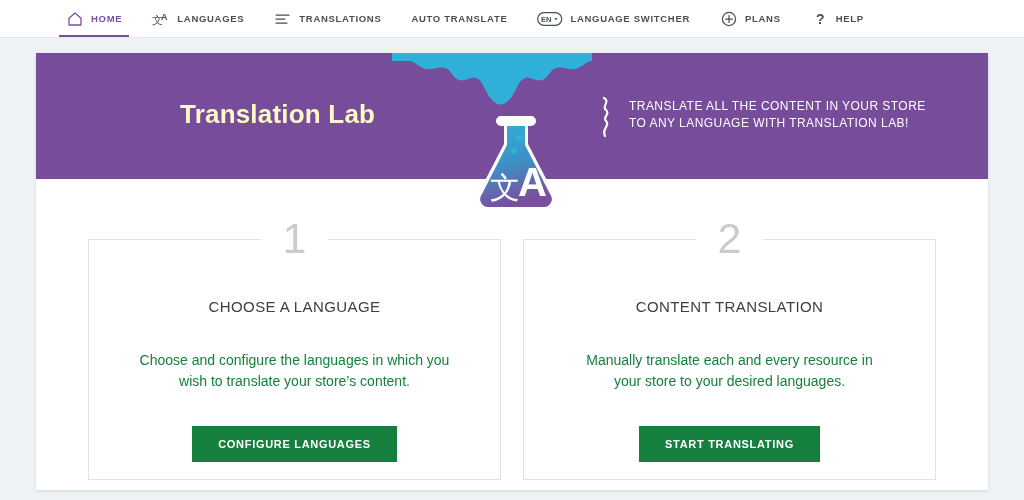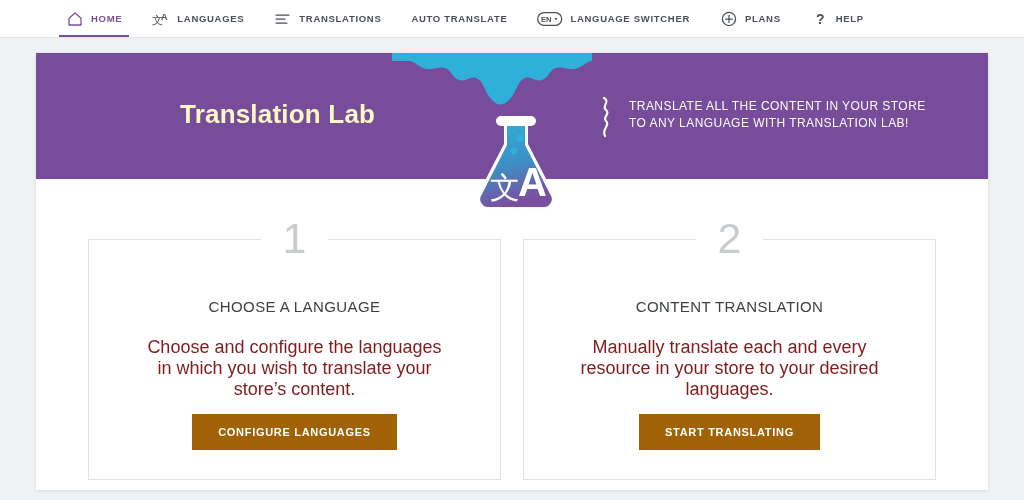--- a/index.html
+++ b/index.html
@@ -104,30 +104,30 @@
     line-height: 62px;
     font-family: "Liberation Sans", sans-serif;
   }
   .card-title {
     margin-top: 58px;
     font-size: 15px; font-weight: normal;
     color: #3c4043;
     letter-spacing: 0.4px;
   }
   .card-desc {
-    margin: 22px auto 0 auto;
+    margin: 35px auto 0 auto;
     width: 310px;
-    font-size: 18px;
+    font-size: 14px;
     line-height: 21px;
-    color: #7f1d1d;
+    color: #15803d;
   }
   .card-btn {
     display: inline-block;
-    margin-top: 14px;
-    background: #a16207;
+    margin-top: 34px;
+    background: #15803d;
     color: #ffffff;
     border: none;
     padding: 12px 26px;
     font-size: 11px;
     font-weight: bold;
     letter-spacing: 0.7px;
     cursor: pointer;
     font-family: "Liberation Sans", sans-serif;
     text-transform: uppercase;
   }

